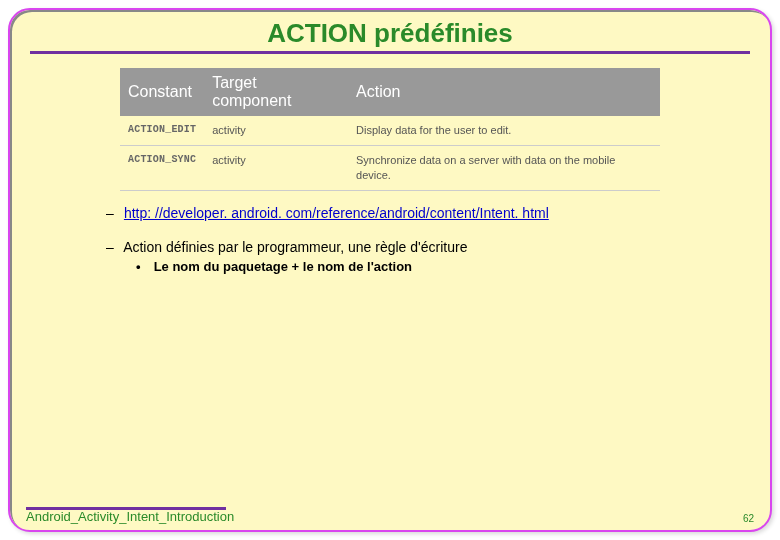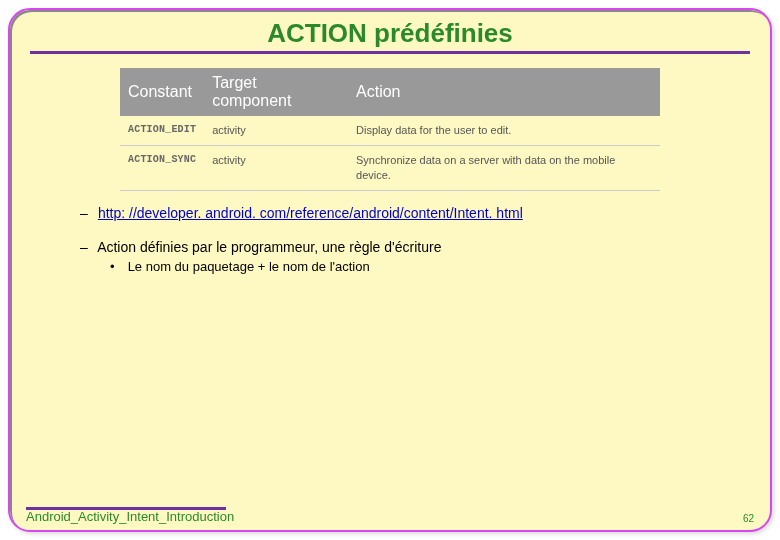--- a/index.html
+++ b/index.html
@@ -60,39 +60,40 @@
     line-height: 1.35;
   }
   tbody td:first-child {
     font-family: "Courier New", monospace;
     font-size: 10px;
     color: #666;
     letter-spacing: 0.2px;
     font-weight: bold;
   }
   .content {
-    margin: 10px 50px 0 70px;
+    margin: 10px 50px 0 96px;
     font-size: 14px;
     color: #000;
   }
   .bullet1 {
     margin-bottom: 18px;
   }
   .dash {
     display: inline-block;
     width: 14px;
   }
   .link {
     color: #0000cc;
     text-decoration: underline;
   }
   .sub {
     margin-left: 30px;
     margin-top: 4px;
     font-size: 13px;
+    font-weight: bold;
   }
   .dot {
     display: inline-block;
     width: 14px;
   }
   .footer {
     position: absolute;
     bottom: 6px;
     left: 16px;
     font-size: 13px;

